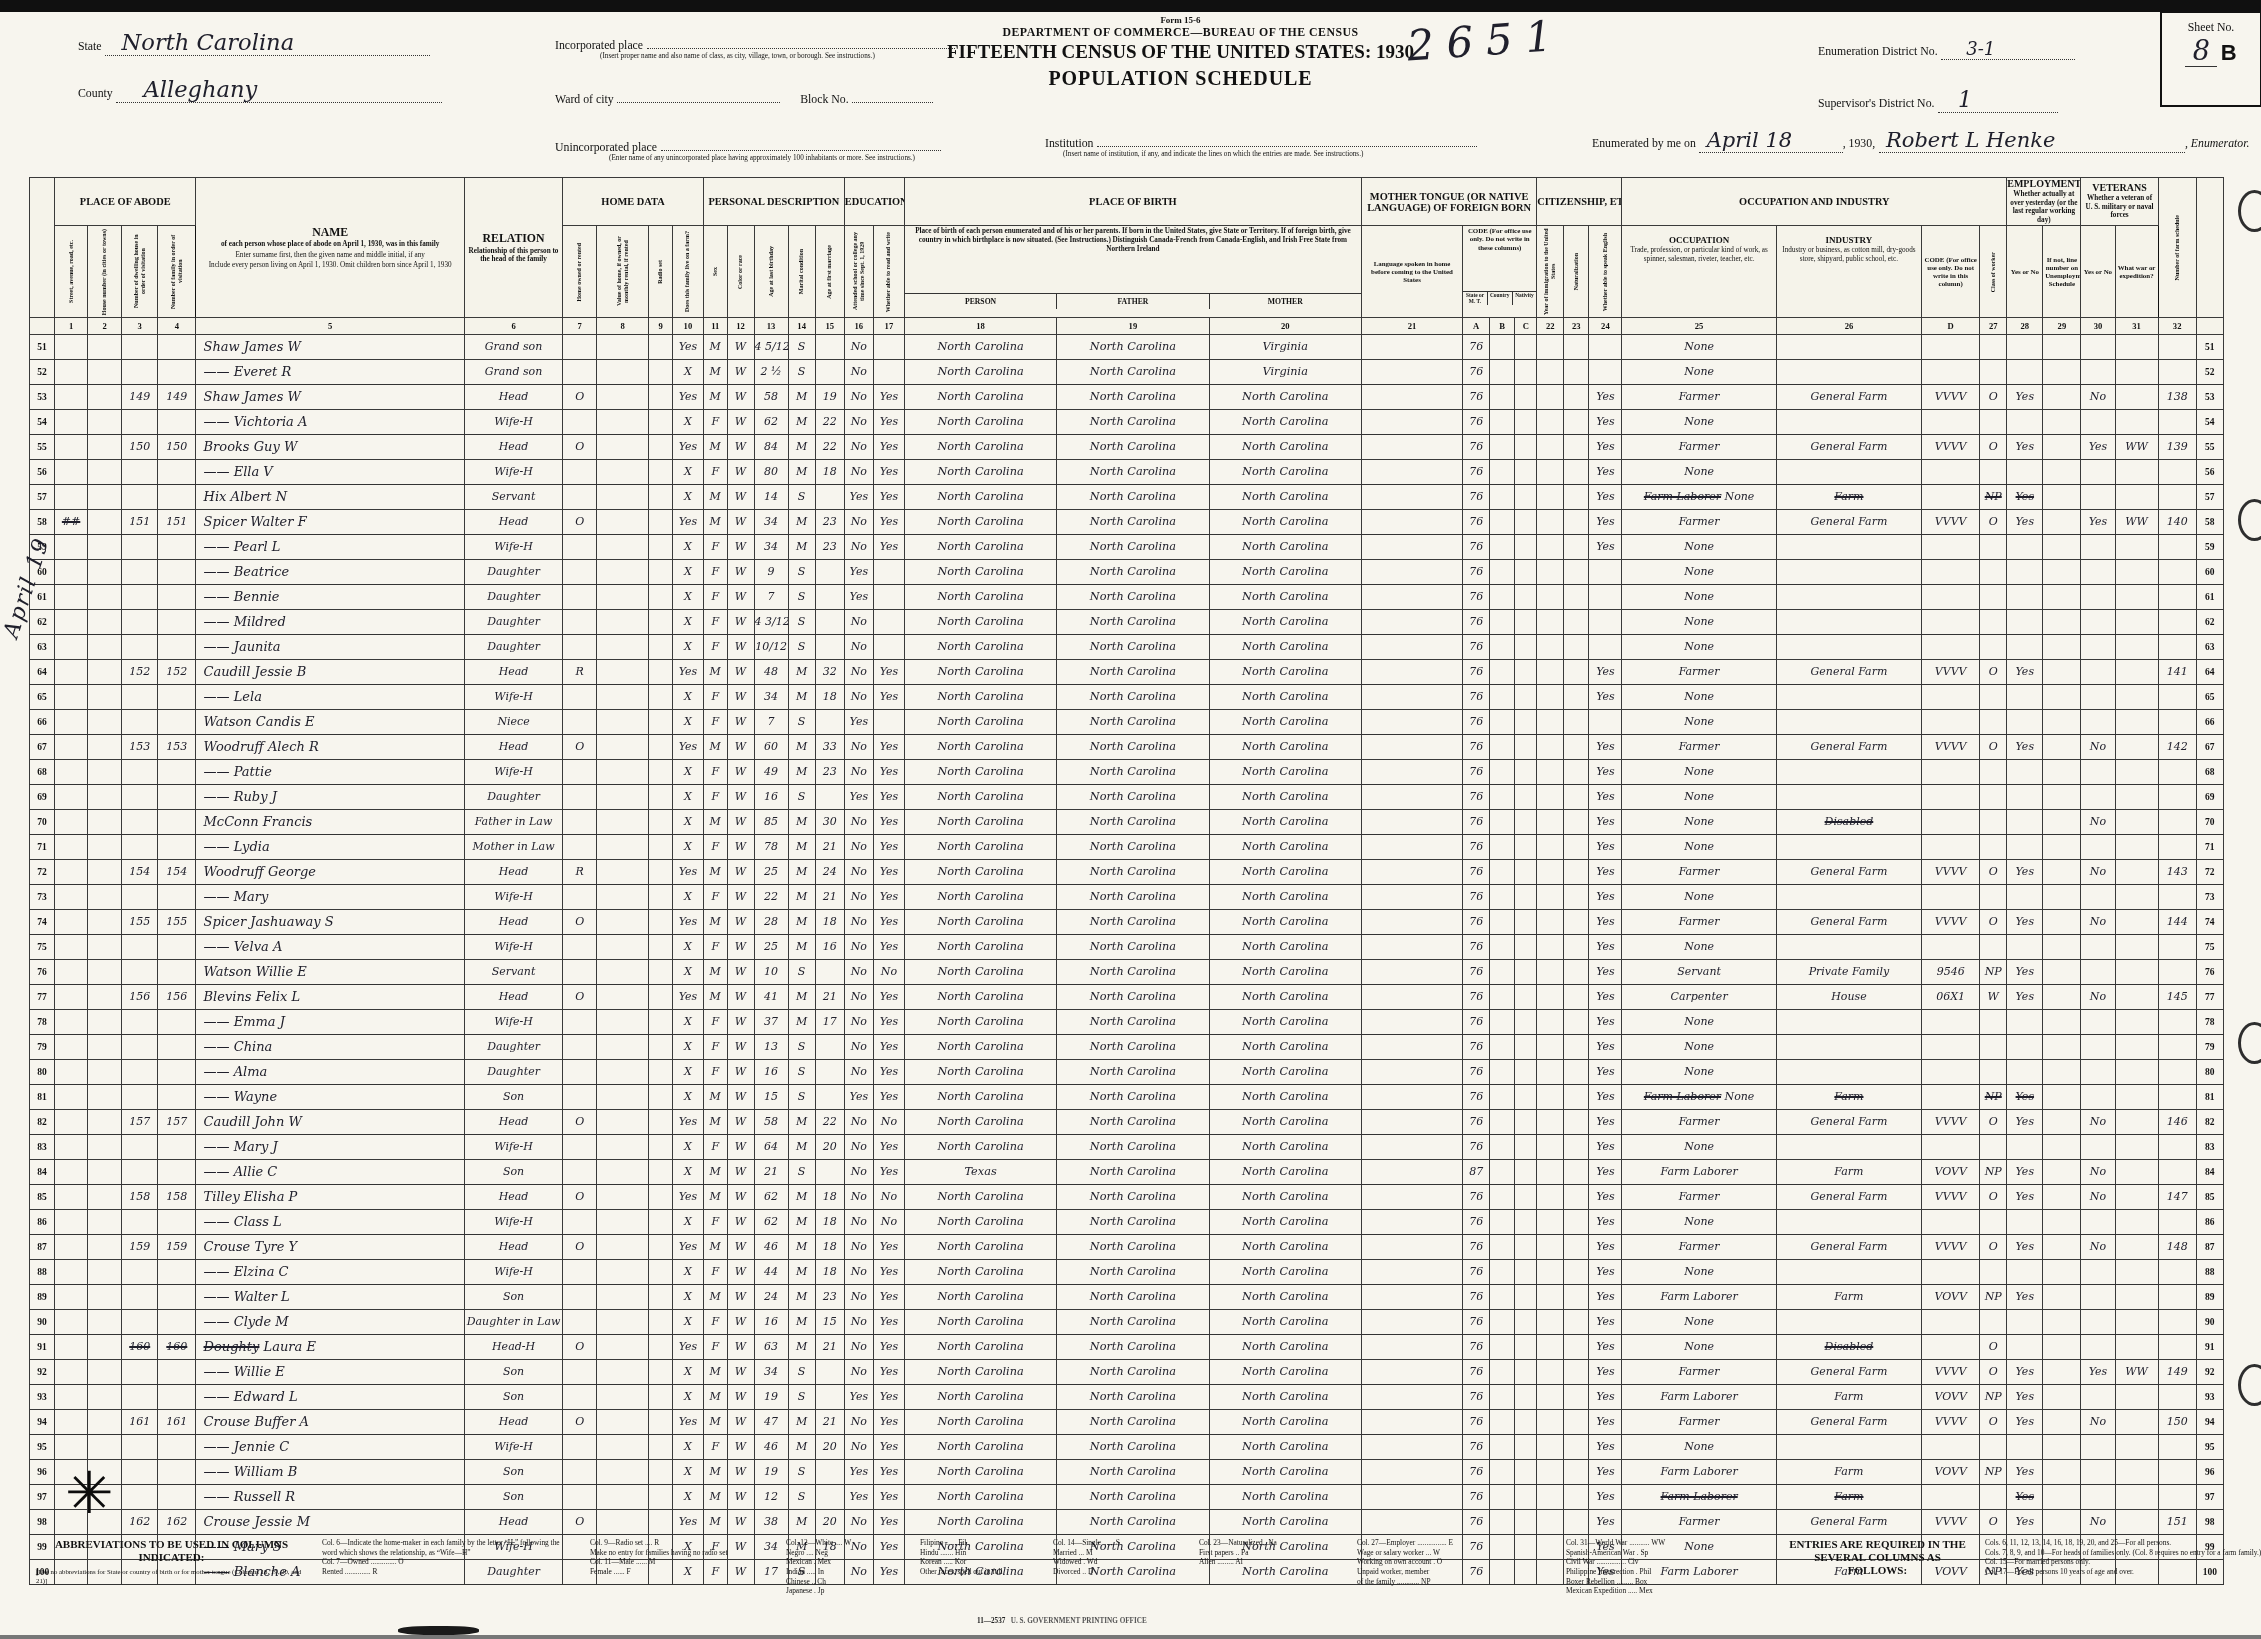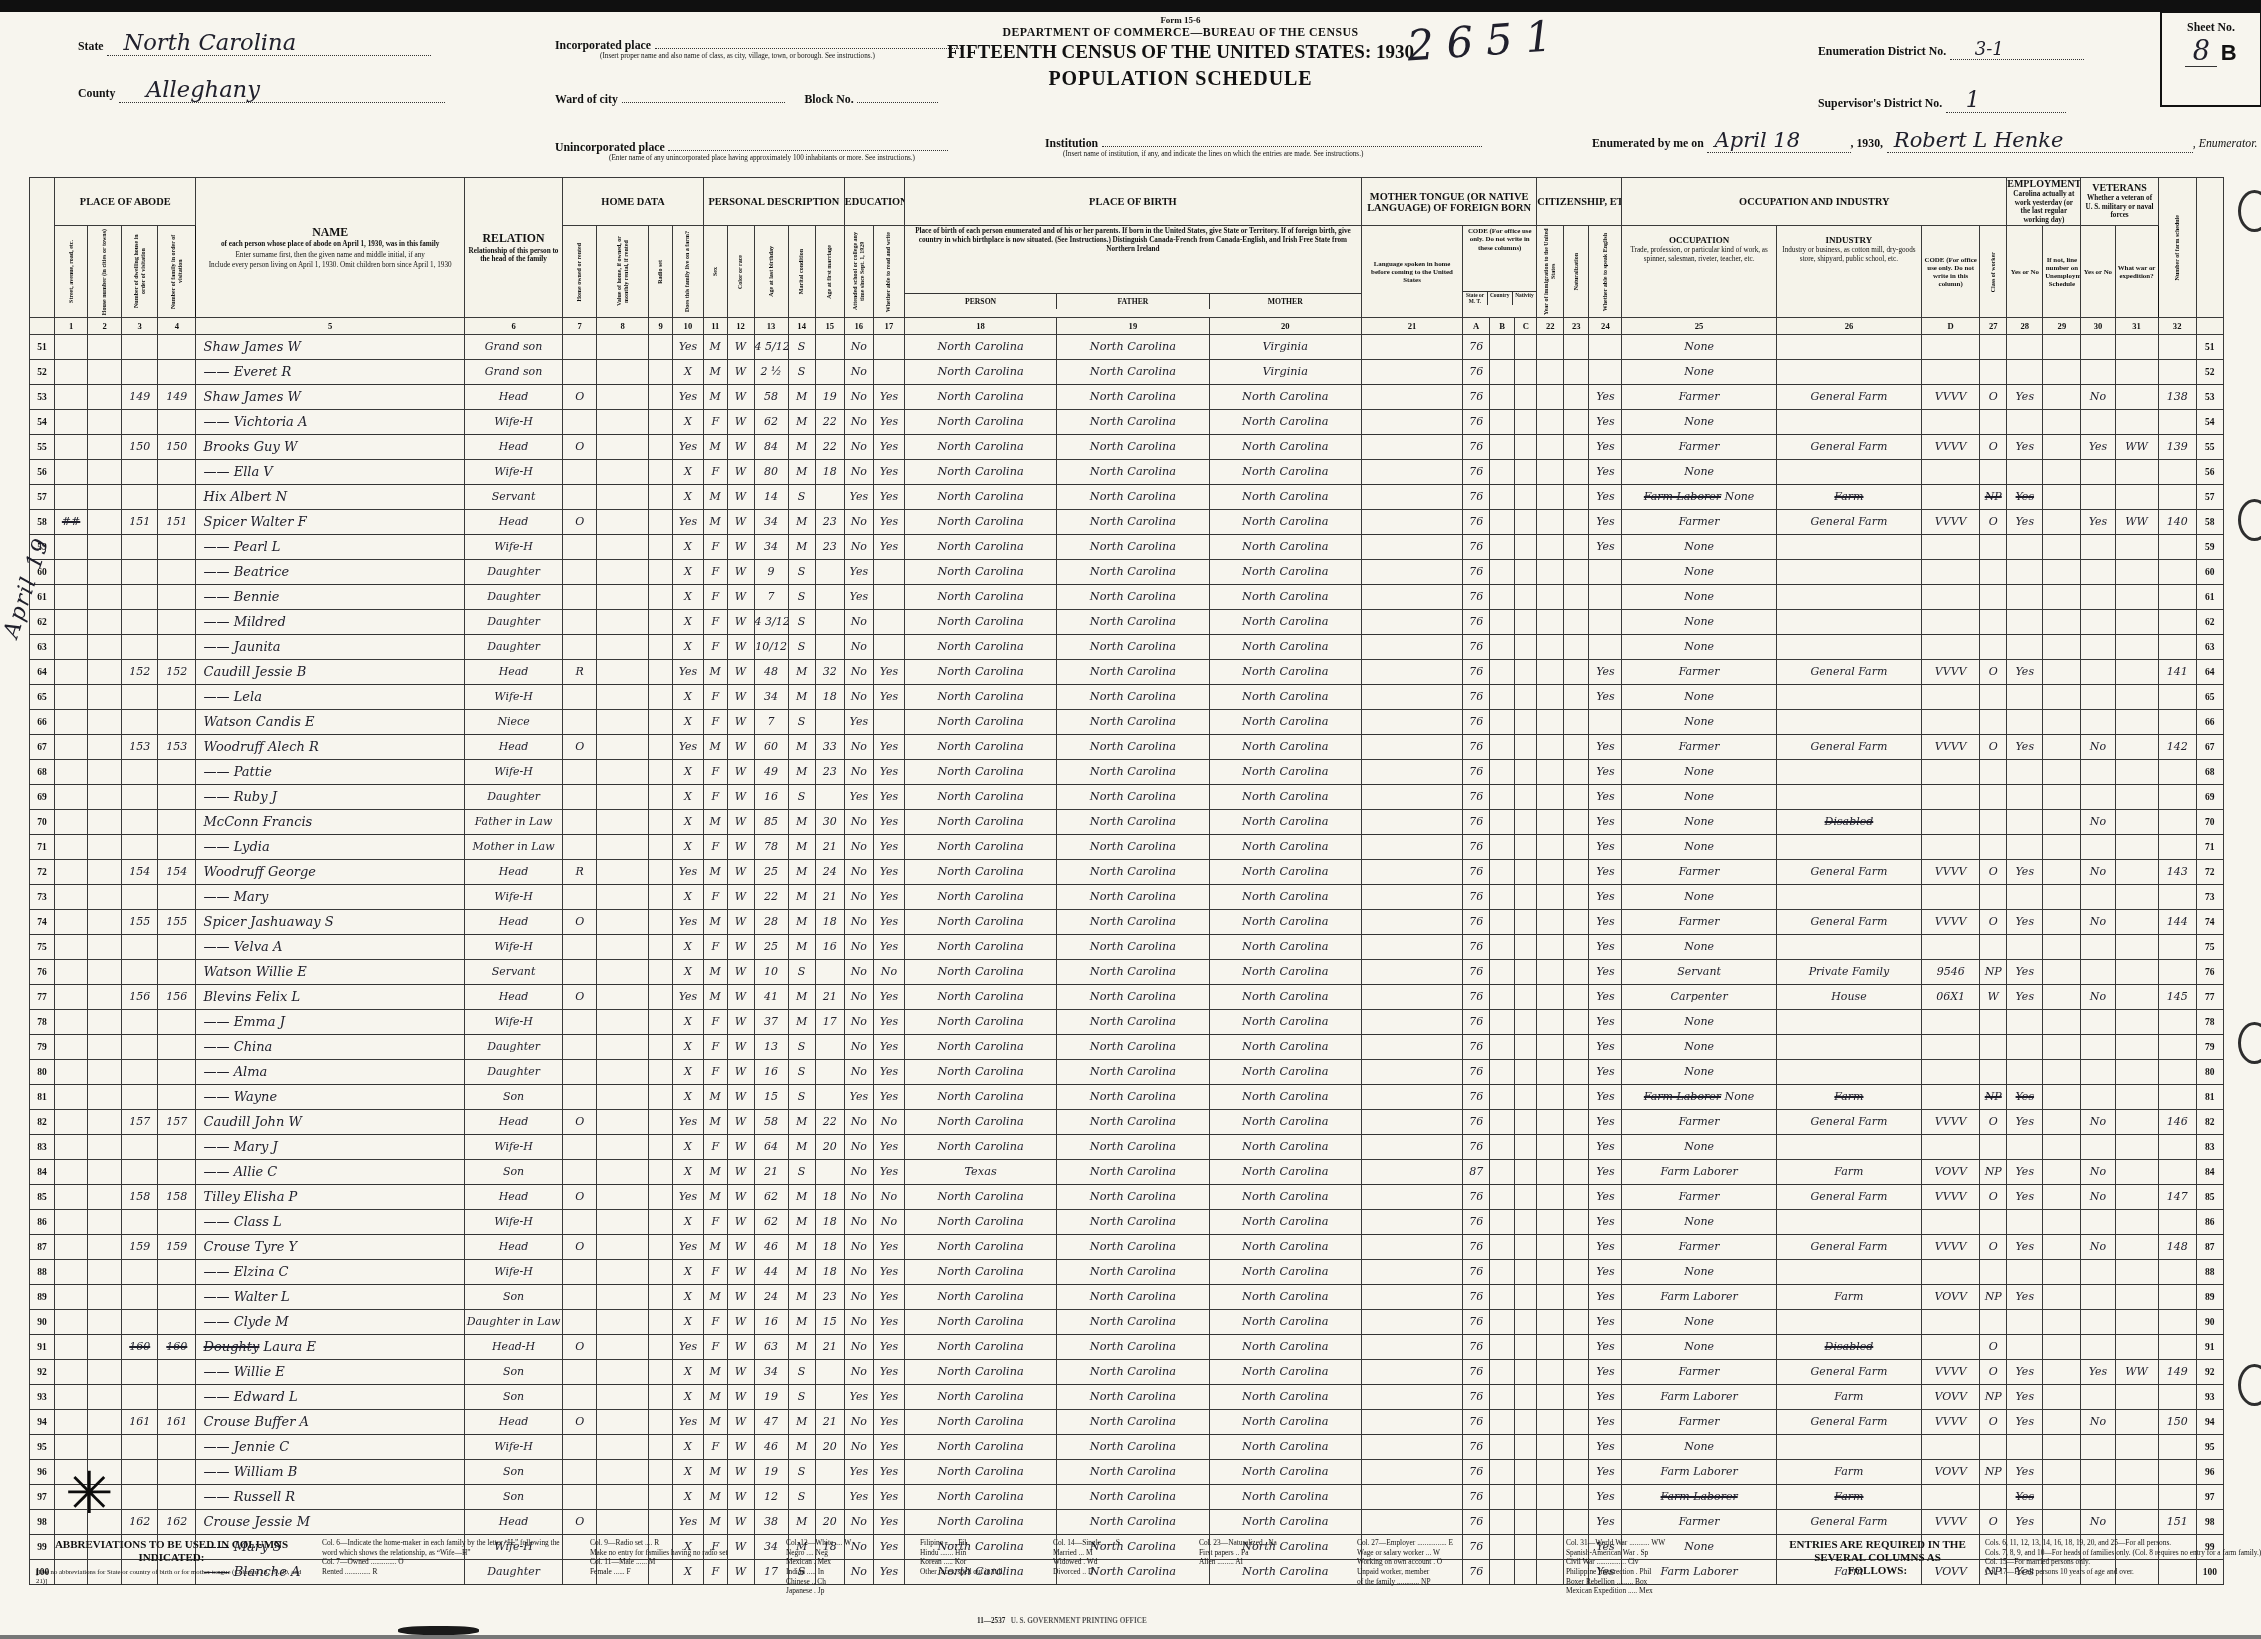--- a/index.html
+++ b/index.html
@@ -1,21 +1,21 @@
 <!DOCTYPE html>
 <html style="font-size:14.5px"><head>
 <meta charset="utf-8">
 <style>
   html,body{margin:0;padding:0;background:#8a8a8a;}
   .sheet{position:relative;width:2262px;height:1639px;background:#f7f5ee;font-family:"Liberation Serif",serif;color:#111;overflow:hidden;}
   .abs{position:absolute;}
   .topbar{position:absolute;top:0;left:0;width:100%;height:11.8px;background:#101010;}
   .botbar{position:absolute;bottom:0;left:0;width:100%;height:4.5px;background:#777;}
   .hw{font-family:"DejaVu Serif",serif;font-style:italic;color:#20202c;}
-  .lbl{font-size:11.8px;font-weight:bold;}
+  .lbl{font-size:11.8px;font-weight:normal;}
   .tiny{font-size:7.2px;line-height:1.1;}
   .dot{border-bottom:0.9px dotted #333;display:inline-block;}
   .hval{font-size:22.6px;}
   
   .titleblock{left:864px;top:14.5px;width:633px;text-align:center;}
   .form-no{font-size:9px;font-weight:bold;}
   .dept{font-size:11.8px;font-weight:bold;letter-spacing:0.5px;}
   .census-title{font-size:19px;font-weight:bold;margin-top:1.8px;}
   .sched-title{font-size:20px;font-weight:bold;letter-spacing:0.9px;margin-top:3.6px;}
   .code2651{left:1407px;top:16.3px;font-size:42px;letter-spacing:12.7px;transform:rotate(-4deg);}
@@ -185,21 +185,21 @@
         </th>
         <th colspan="4" class="b2">HOME DATA</th>
         <th colspan="5" class="b2">PERSONAL DESCRIPTION</th>
         <th colspan="2" class="b2">EDUCATION</th>
         <th colspan="3" class="b2">PLACE OF BIRTH</th>
         <th colspan="4" class="b2" style="white-space:normal;">MOTHER TONGUE (OR NATIVE LANGUAGE) OF FOREIGN BORN</th>
         <th colspan="3" class="b2">CITIZENSHIP, ETC.</th>
         <th colspan="4" class="b2">OCCUPATION AND INDUSTRY</th>
         <th colspan="2" class="b2">
           <div class="gname" style="font-size:10px;">EMPLOYMENT</div>
-          <div class="gdesc">Carolina actually at work yesterday (or the last regular working day)</div>
+          <div class="gdesc">Whether actually at over yesterday (or the last regular working day)</div>
         </th>
         <th colspan="2" class="b2">
           <div class="gname" style="font-size:10px;">VETERANS</div>
           <div class="gdesc">Whether a veteran of U. S. military or naval forces</div>
         </th>
         <th rowspan="2" class="b2">
             <div class="vt">Number of farm schedule</div>
           </th>
         <th rowspan="2" class="b2"></th>
       </tr>

